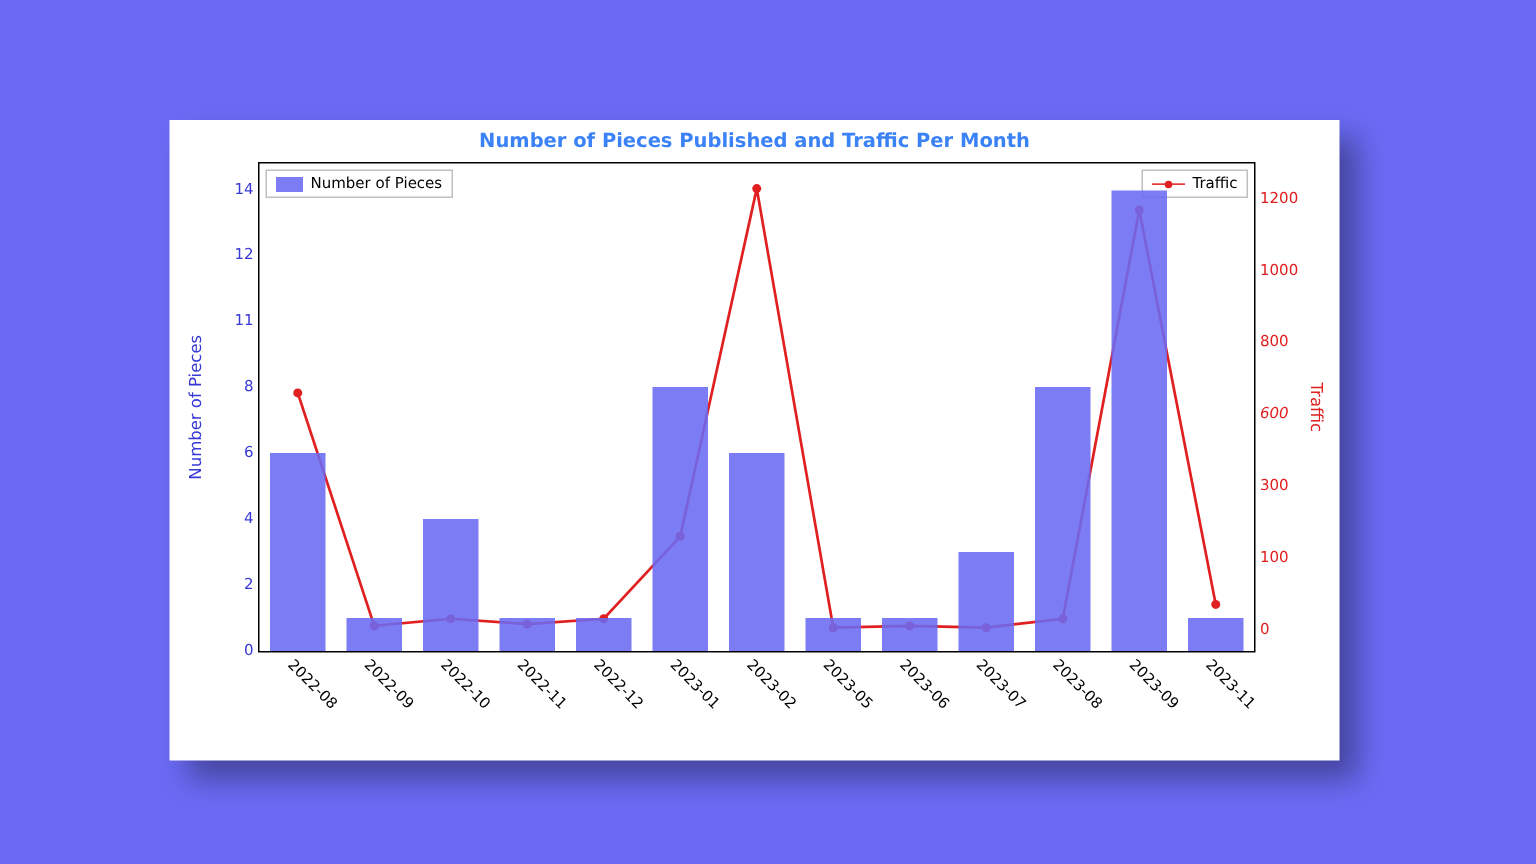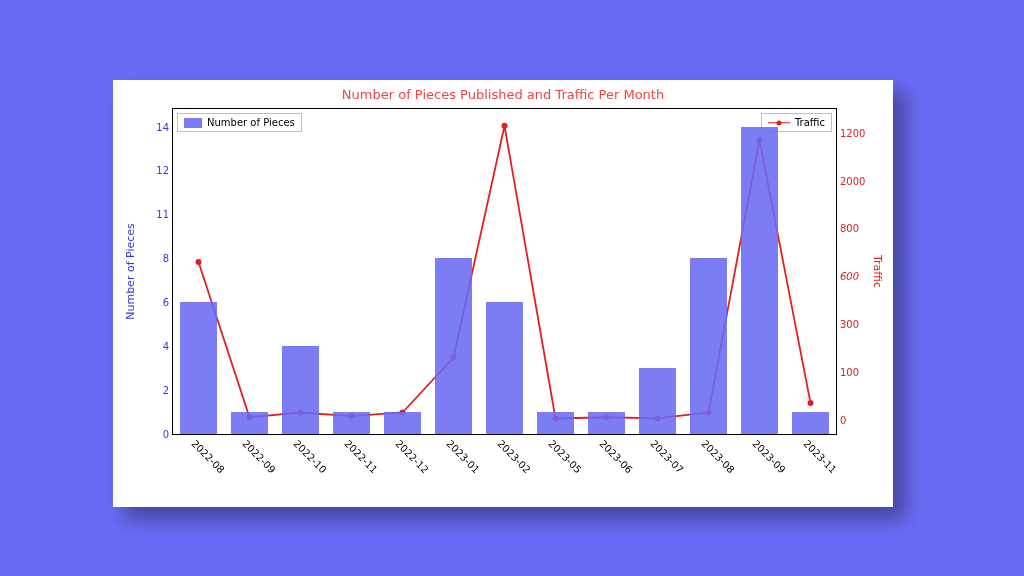--- a/index.html
+++ b/index.html
@@ -34,22 +34,22 @@
     border: 1px solid #000;
     box-sizing: border-box;
   }
   .chart-title {
     position: absolute;
     left: 0;
     right: 0;
     top: 7px;
     text-align: center;
     font-size: 13px;
-    font-weight: normal;
-    color: #ef4444;
+    font-weight: bold;
+    color: #3b82f6;
   }
   
   .ylabel-left {
     position: absolute;
     left: 10px;
     top: 28px;
     height: 327px;
     width: 14px;
     display: flex;
     align-items: center;
@@ -218,21 +218,21 @@
         <div class="ytick-left" style="top: 193.243px;">6</div>
         <div class="ytick-left" style="top: 149.324px;">8</div>
         <div class="ytick-left" style="top: 105.405px;">11</div>
         <div class="ytick-left" style="top: 61.4865px;">12</div>
         <div class="ytick-left" style="top: 17.5676px;">14</div>
         <div class="ytick-right" style="top: 310.662px;">0</div>
         <div class="ytick-right" style="top: 262.868px;">100</div>
         <div class="ytick-right" style="top: 215.074px;">300</div>
         <div class="ytick-right" style="top: 167.279px; font-style: italic;">600</div>
         <div class="ytick-right" style="top: 119.485px;">800</div>
-        <div class="ytick-right" style="top: 71.6912px;">2000</div>
+        <div class="ytick-right" style="top: 71.6912px;">1000</div>
         <div class="ytick-right" style="top: 23.8971px;">1200</div>
         <div class="xtick" style="left: 25.5px;">2022-08</div>
         <div class="xtick" style="left: 76.5px;">2022-09</div>
         <div class="xtick" style="left: 127.5px;">2022-10</div>
         <div class="xtick" style="left: 178.5px;">2022-11</div>
         <div class="xtick" style="left: 229.5px;">2022-12</div>
         <div class="xtick" style="left: 280.5px;">2023-01</div>
         <div class="xtick" style="left: 331.5px;">2023-02</div>
         <div class="xtick" style="left: 382.5px;">2023-05</div>
         <div class="xtick" style="left: 433.5px;">2023-06</div>

